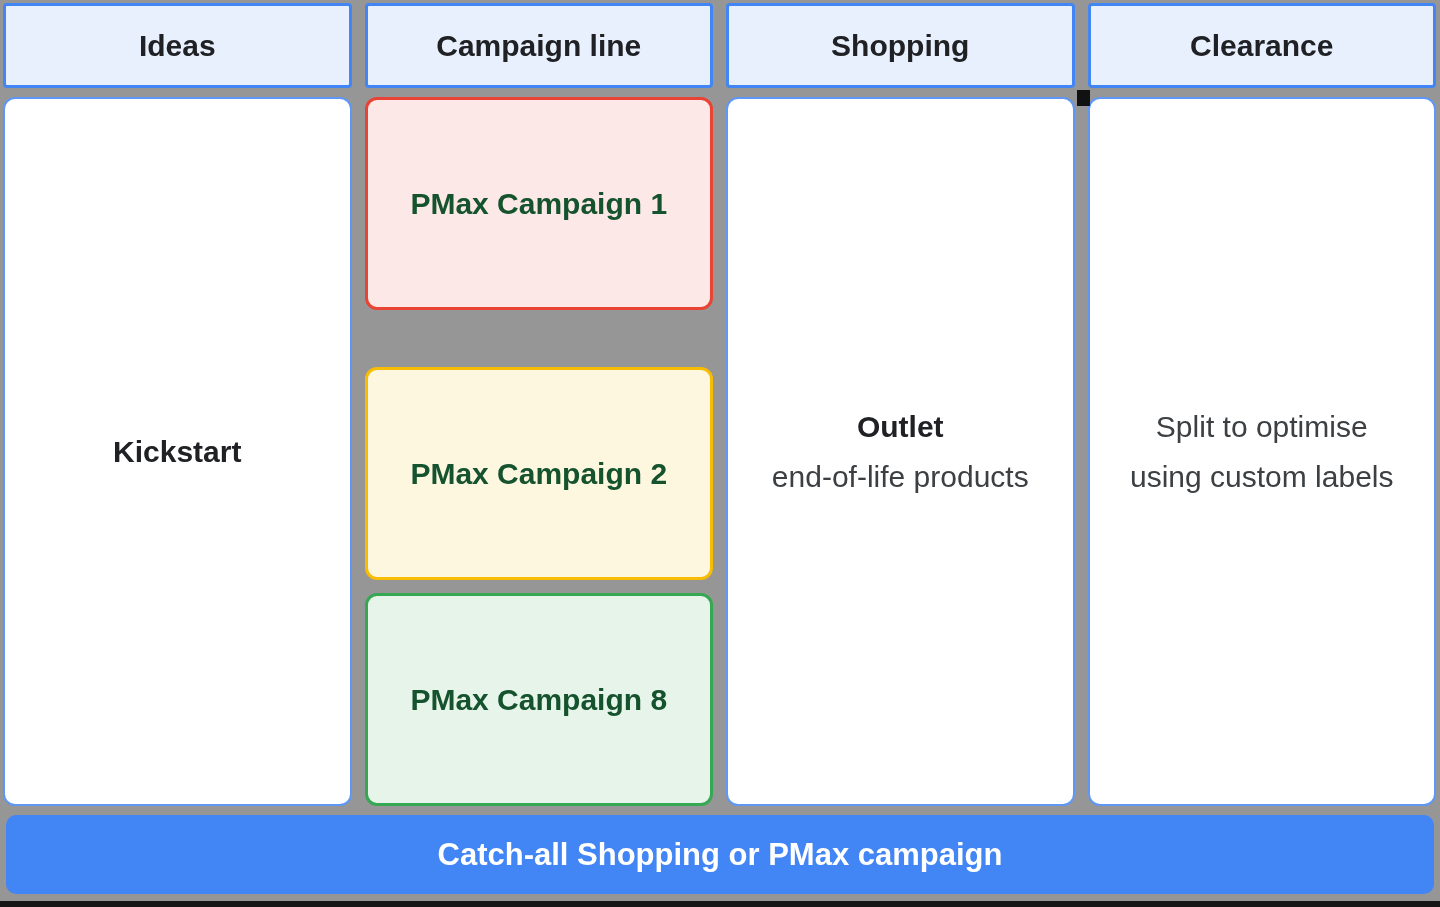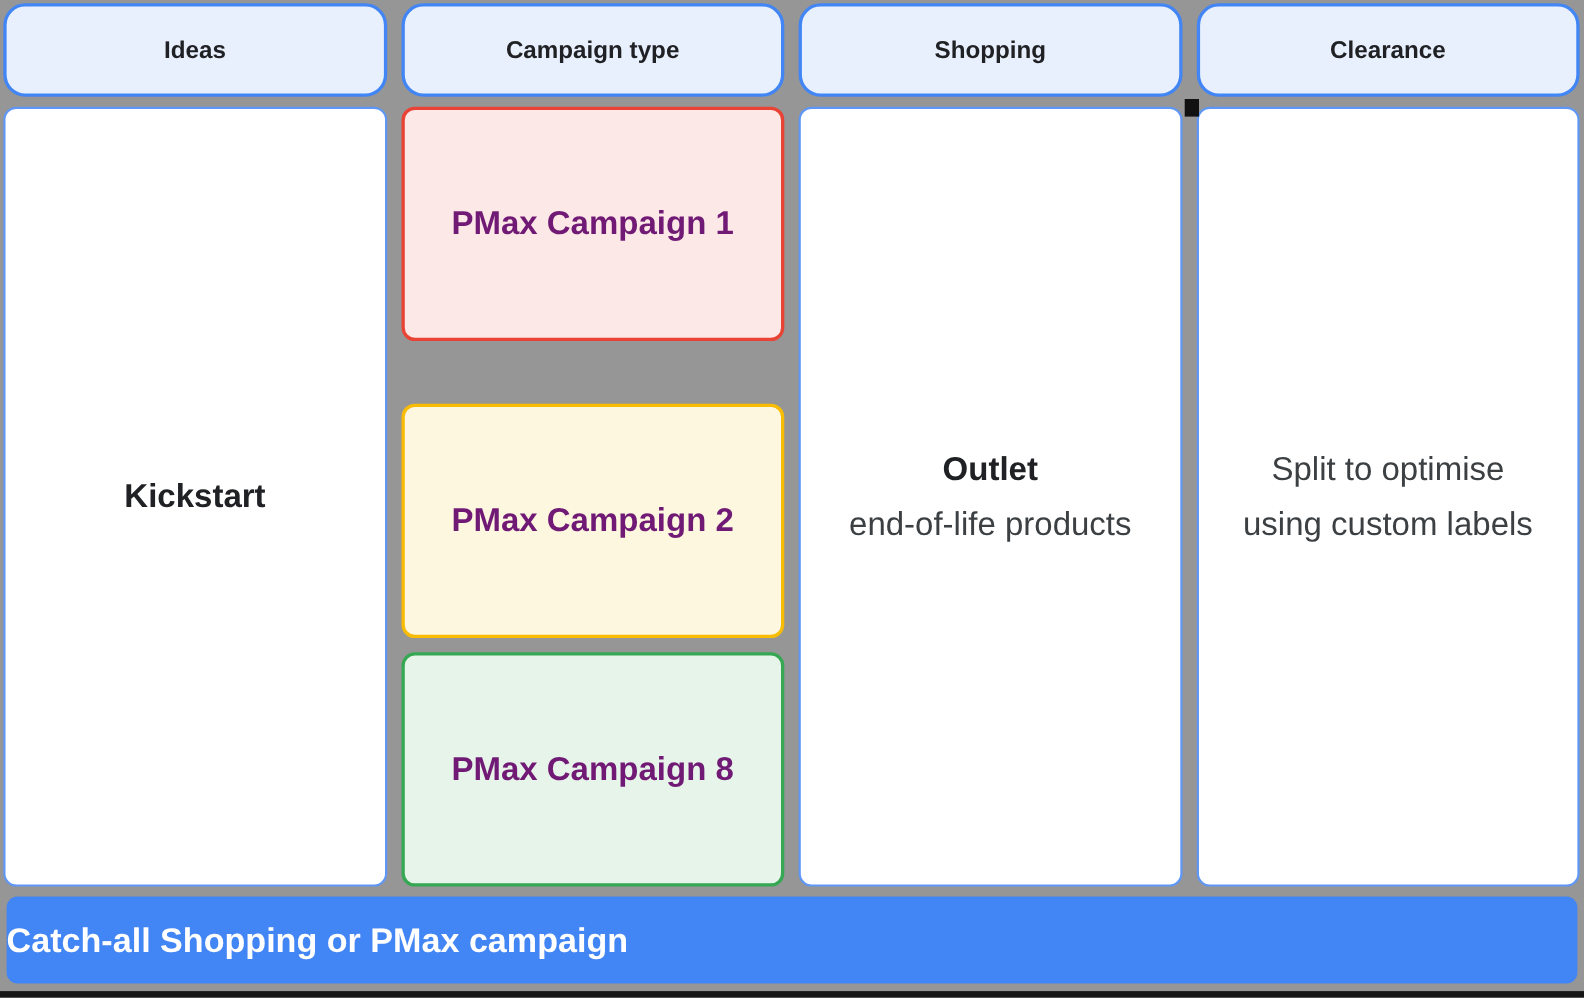--- a/index.html
+++ b/index.html
@@ -19,23 +19,23 @@
     left: 3px; right: 4px; top: 3px;
     display: grid;
     grid-template-columns: repeat(4, 1fr);
     grid-template-rows: 85px 709px;
     column-gap: 13px;
     row-gap: 9px;
   }
   .header-box {
     background: #E8F0FE;
     border: 3px solid #4285F4;
-    border-radius: 20px;
+    border-radius: 4px;
     display: flex; align-items: center; justify-content: center;
-    font-size: 22px; font-weight: bold; color: #202124;
+    font-size: 30px; font-weight: bold; color: #202124;
   }
   .body-box {
     background: #FFFFFF;
     border: 2px solid #5E97F6;
     border-radius: 12px;
     display: flex; flex-direction: column;
     align-items: center; justify-content: center;
     font-size: 30px; color: #3C4043;
     text-align: center;
   }
@@ -43,31 +43,31 @@
   .body-box .line.bold { font-weight: bold; color: #202124; }
   .campaign-stack {
     display: flex; flex-direction: column;
     gap: 13px;
   }
   .campaign {
     flex: 1;
     border-radius: 12px;
     border: 3px solid;
     display: flex; align-items: center; justify-content: center;
-    font-size: 30px; font-weight: bold; color: #701a75;
+    font-size: 30px; font-weight: bold; color: #14532d;
   }
   .campaign.c1 { background: #FCE8E6; border-color: #E94335; }
   .campaign.c2 { background: #FEF7E0; border-color: #F9BC05; margin-top: 44px; }
   .campaign.c3 { background: #E7F4EA; border-color: #36A853; }
   .banner {
     position: absolute;
     left: 6px; right: 6px; top: 815px; height: 79px;
     background: #4285F4;
     border-radius: 10px;
-    display: flex; align-items: center; justify-content: flex-start;
+    display: flex; align-items: center; justify-content: center;
     font-size: 31px; font-weight: bold; color: #FFFFFF;
   }
   .bottom-strip {
     position: absolute;
     left: 0; right: 0; bottom: 0; height: 6px;
     background: #161616;
   }
   .cursor-artifact {
     position: absolute;
     left: 1077px; top: 90px;
@@ -79,21 +79,21 @@
 <body>
 
 <div class="diagram">
 
   <div class="grid">
 
     <div class="header-box">
       <span>Ideas</span>
     </div>
     <div class="header-box">
-      <span>Campaign type</span>
+      <span>Campaign line</span>
     </div>
     <div class="header-box">
       <span>Shopping</span>
     </div>
     <div class="header-box">
       <span>Clearance</span>
     </div>
 
     <div class="body-box">
       <div class="line bold">Kickstart</div>

